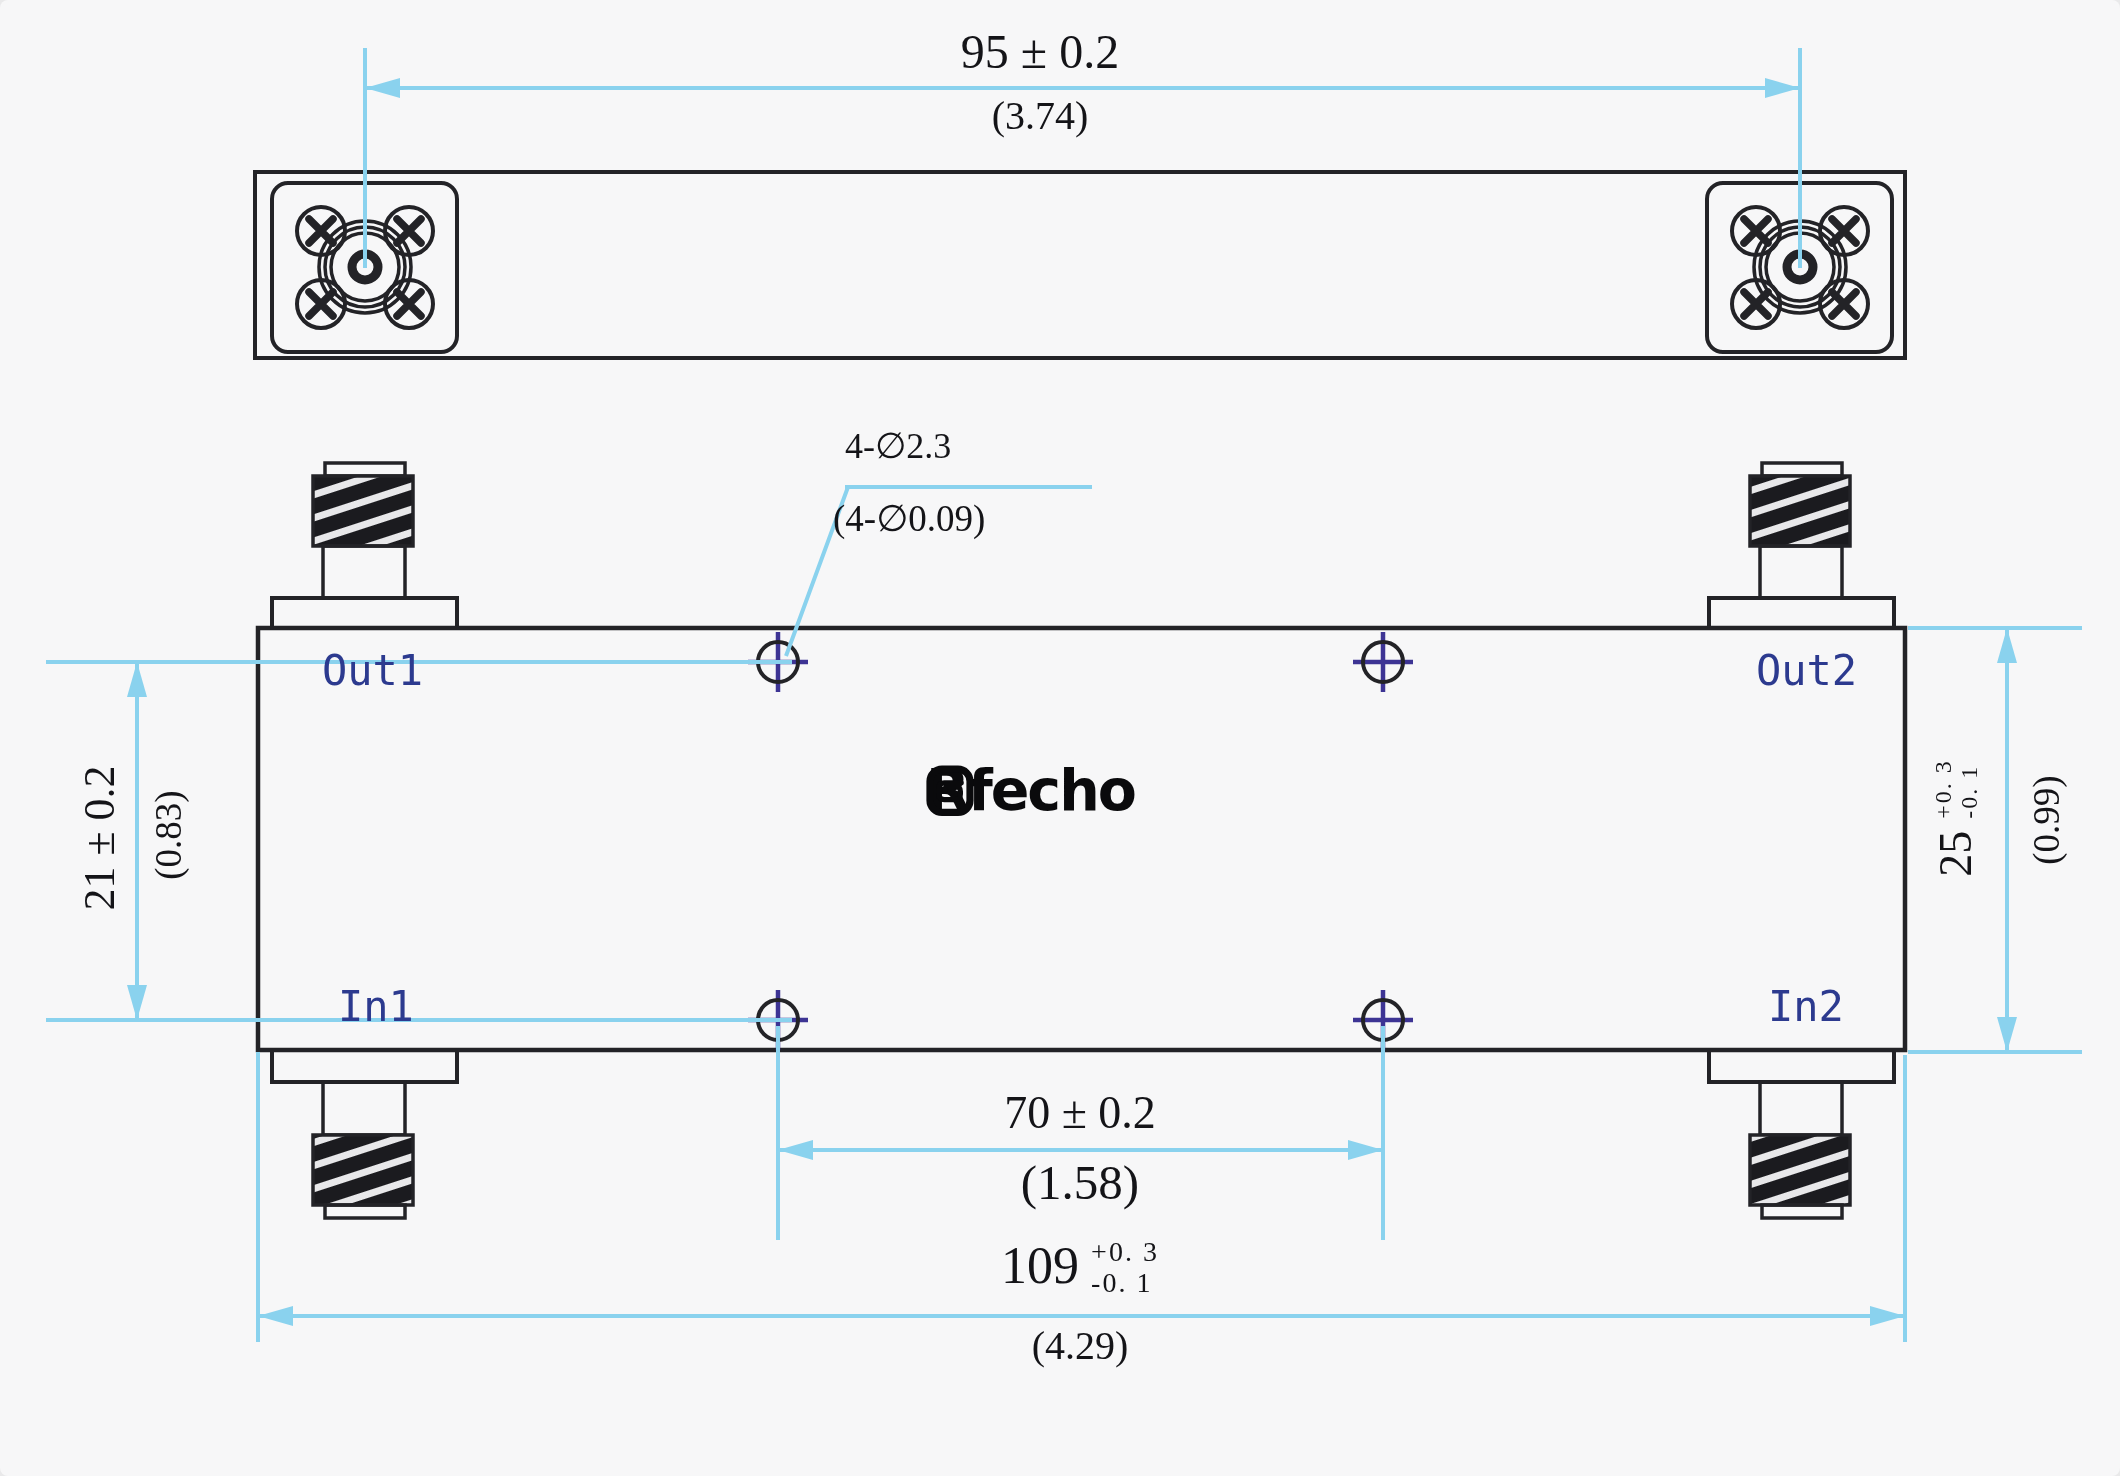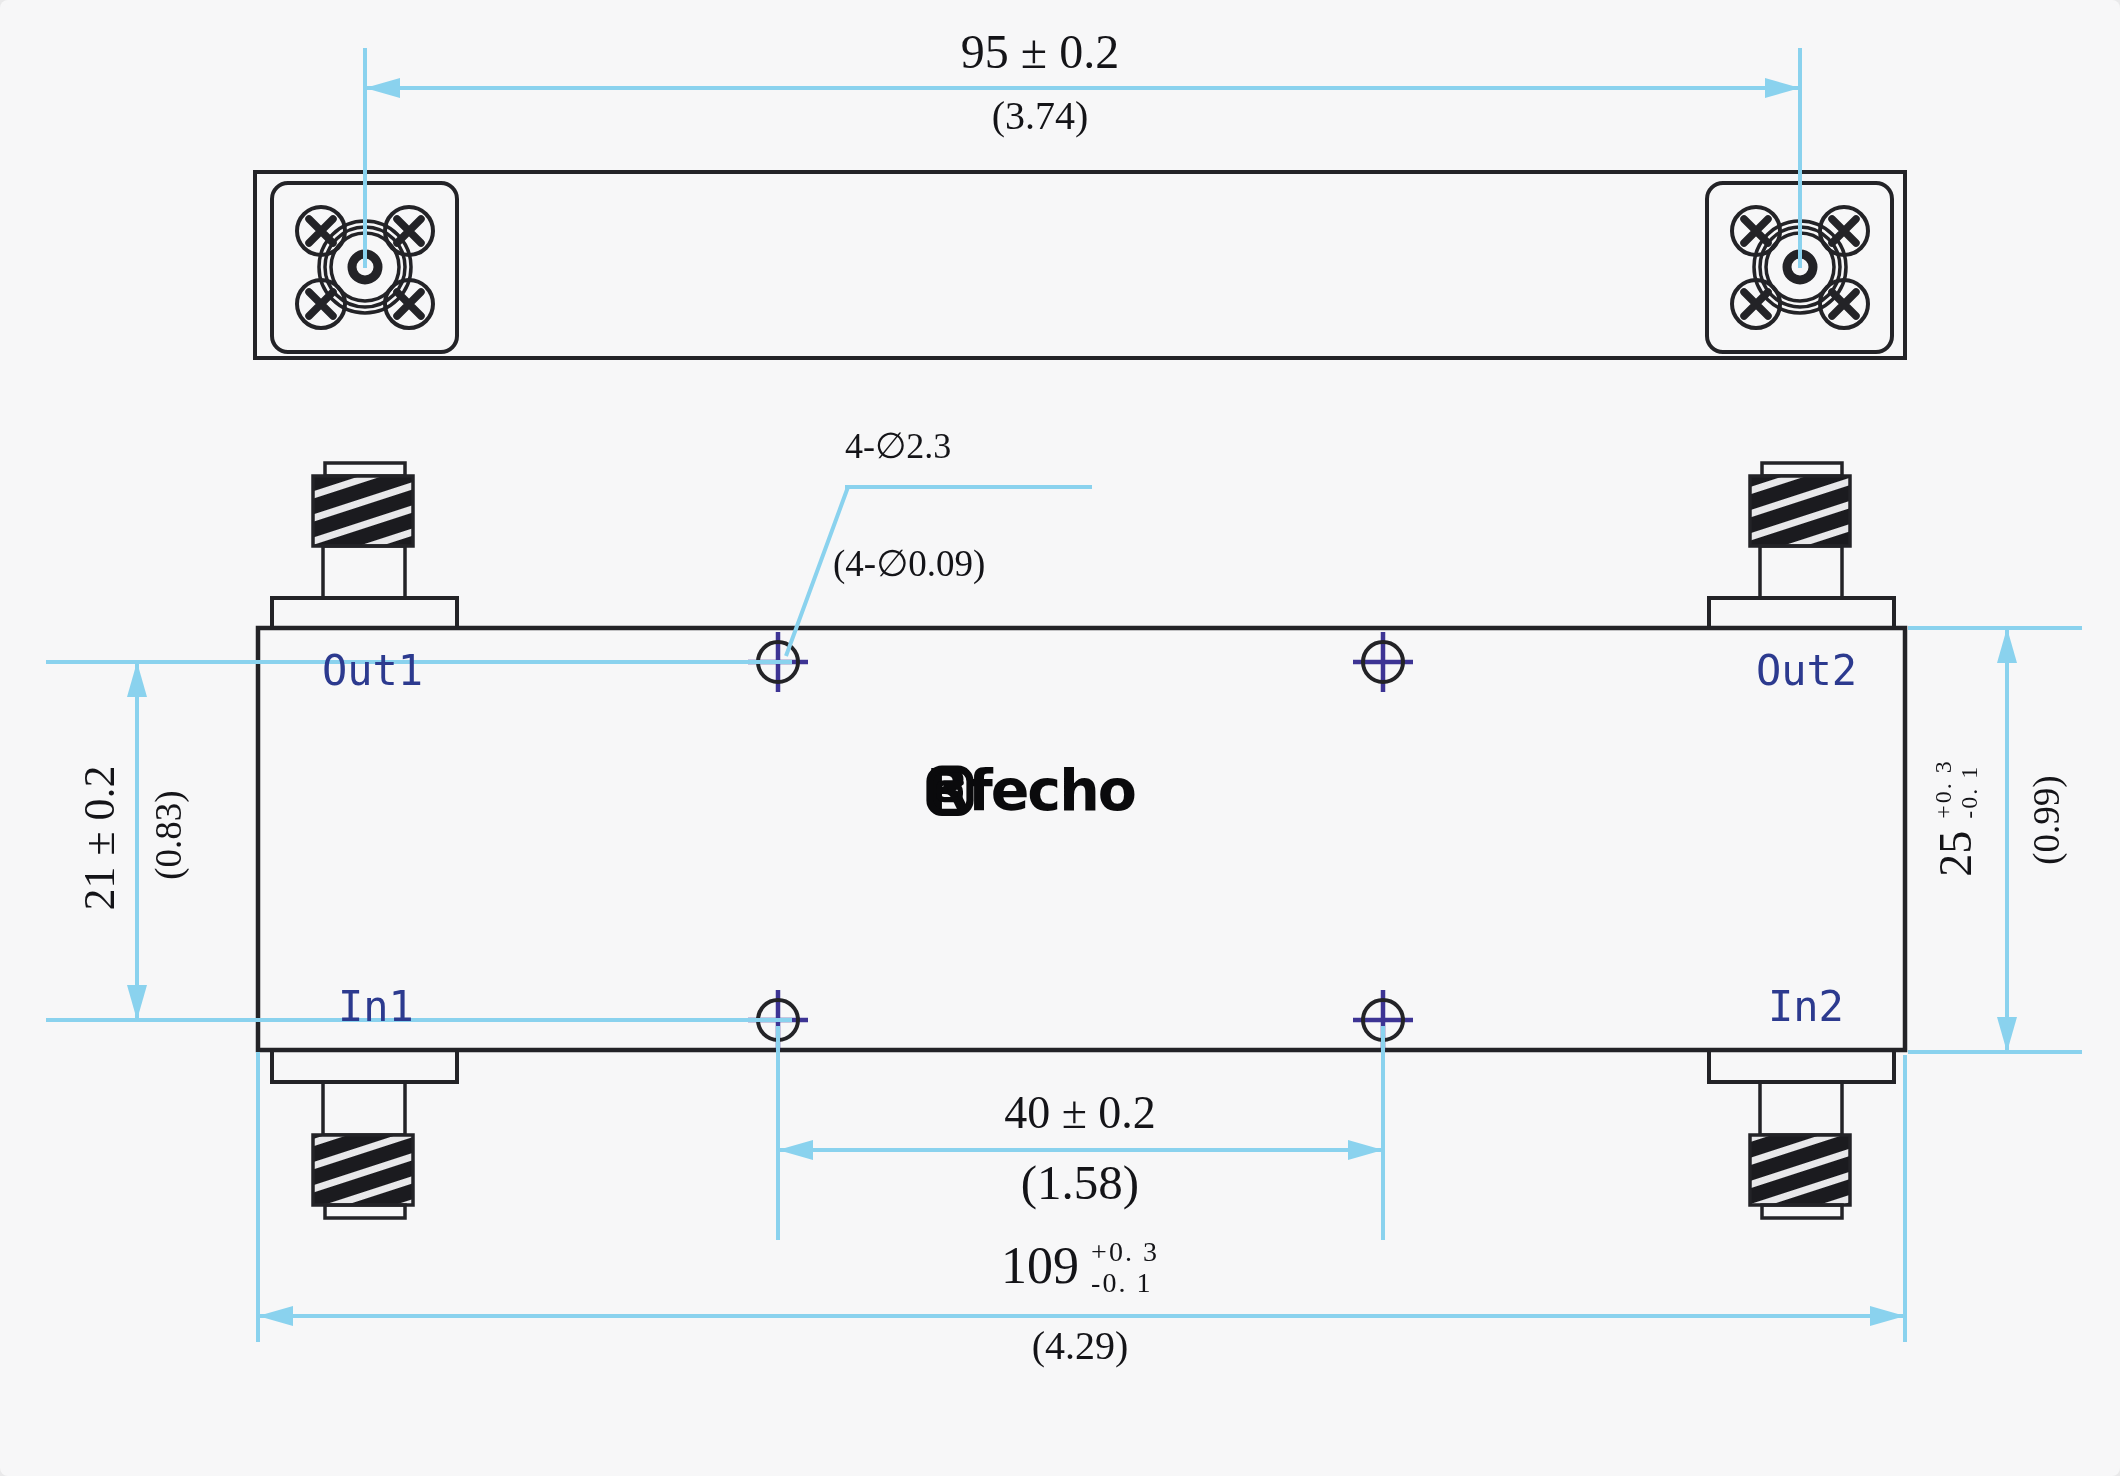--- a/index.html
+++ b/index.html
@@ -142,34 +142,34 @@
       <polygon points="1383,1150 1348,1140 1348,1160"></polygon>
       <polygon points="258,1316 293,1306 293,1326"></polygon>
       <polygon points="1905,1316 1870,1306 1870,1326"></polygon>
     </g>
   </svg>
 
   <div class="dim-text cx" style="left:1040px;top:28px;font-size:48px;">95 ± 0.2</div>
   <div class="dim-text cx" style="left:1040px;top:96px;font-size:40px;">(3.74)</div>
 
   <div class="dim-text" style="left:845px;top:428px;font-size:36px;">4-∅2.3</div>
-  <div class="dim-text" style="left:833px;top:500px;font-size:37px;margin-top:45px;">(4-∅0.09)</div>
+  <div class="dim-text" style="left:833px;top:500px;font-size:37px;">(4-∅0.09)</div>
 
   <div class="vtext" style="left:100px;top:838px;font-size:44px;">21 ± 0.2</div>
   <div class="vtext" style="left:168px;top:835px;font-size:37px;">(0.83)</div>
 
   <div class="vtext" style="left:1960px;top:818px;font-size:46px;">
     <span>25</span><span class="tol" style="font-size:24px;">
         <span>+0. 3</span>
         <span>-0. 1</span>
       </span>
   </div>
   <div class="vtext" style="left:2046px;top:820px;font-size:37px;">(0.99)</div>
 
-  <div class="dim-text cx" style="left:1080px;top:1090px;font-size:46px;">40 ± 0.2</div>
+  <div class="dim-text cx" style="left:1080px;top:1090px;font-size:46px;">70 ± 0.2</div>
   <div class="dim-text cx" style="left:1080px;top:1158px;font-size:49px;">(1.58)</div>
 
   <div class="dim-text cx" style="left:1080px;top:1240px;font-size:52px;">
     <span>109</span><span class="tol" style="font-size:28px;">
         <span>+0. 3</span>
         <span>-0. 1</span>
       </span>
   </div>
   <div class="dim-text cx" style="left:1080px;top:1326px;font-size:40px;">(4.29)</div>
 

